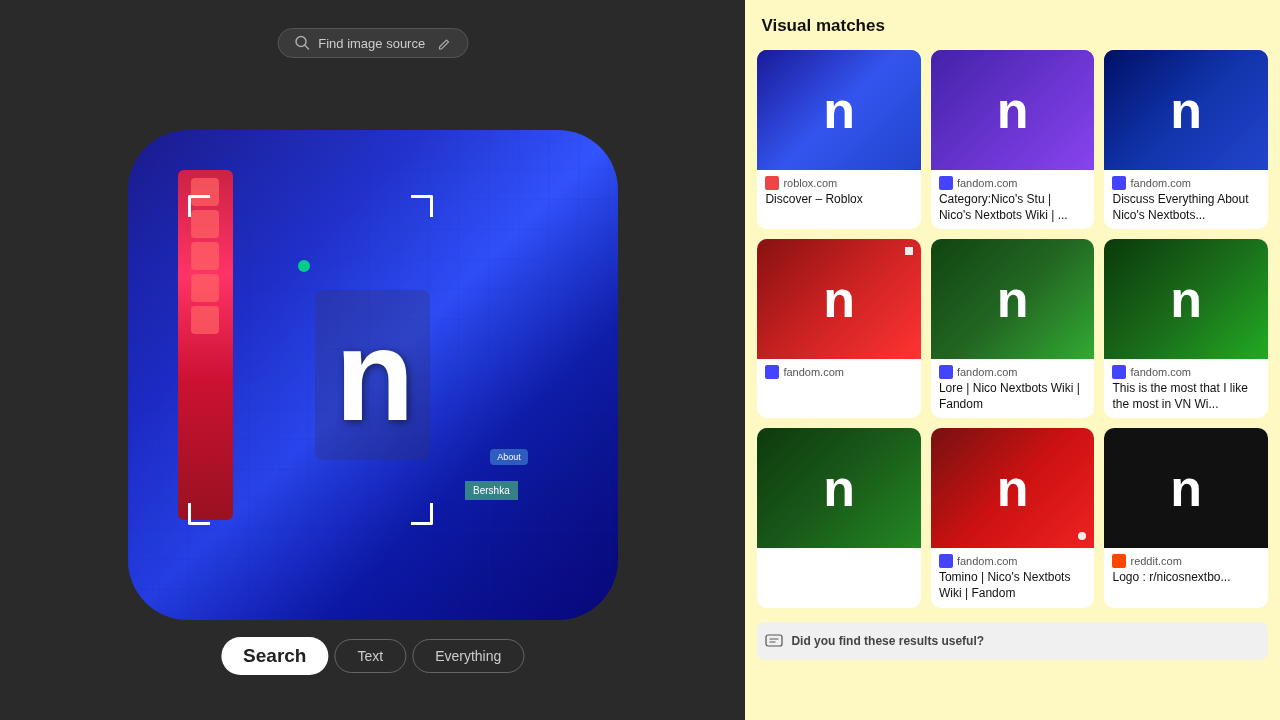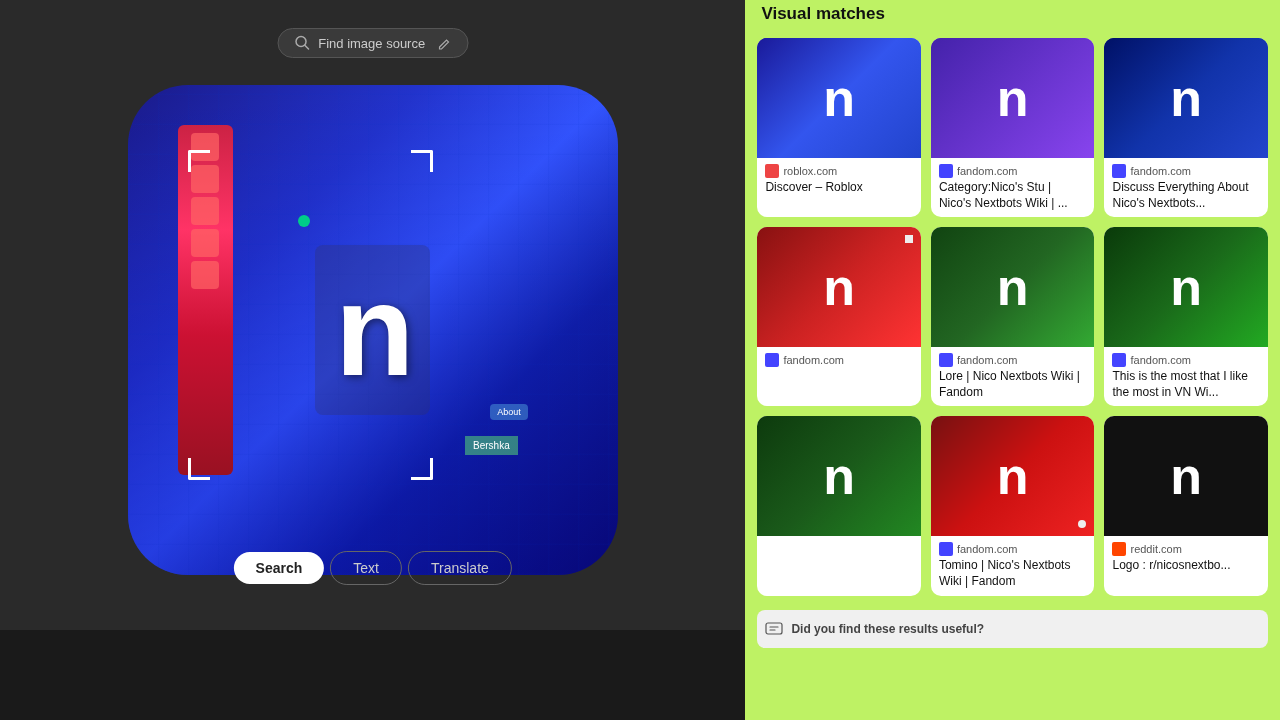--- a/index.html
+++ b/index.html
@@ -8,21 +8,21 @@
       height: 720px;
       background: #1a1a1a;
       font-family: Arial, sans-serif;
       overflow: hidden;
       display: flex;
     }
 
     
     .left-panel {
       width: 800px;
-      height: 630px;
+      height: 720px;
       background: #2a2a2a;
       display: flex;
       flex-direction: column;
       align-items: center;
       justify-content: center;
       position: relative;
     }
 
     .find-image-bar {
       position: absolute;
@@ -183,21 +183,21 @@
       gap: 6px;
       align-items: center;
     }
 
     .btn-search {
       background: white;
       color: #222;
       border: none;
       border-radius: 20px;
       padding: 8px 22px;
-      font-size: 14px;
+      font-size: 19px;
       font-weight: 600;
       cursor: pointer;
     }
 
     .btn-text {
       background: transparent;
       color: #ccc;
       border: 1.5px solid #666;
       border-radius: 20px;
       padding: 8px 22px;
@@ -212,23 +212,23 @@
       border-radius: 20px;
       padding: 8px 22px;
       font-size: 14px;
       cursor: pointer;
     }
 
     
     .right-panel {
       width: 572px;
       height: 720px;
-      background: #bef264;
+      background: #fef9c3;
       overflow-y: auto;
-      padding: 4px 12px;
+      padding: 16px 12px;
     }
 
     .visual-matches-title {
       font-size: 17px;
       font-weight: 600;
       color: #111;
       margin-bottom: 14px;
       padding-left: 4px;
     }
 
@@ -377,21 +377,21 @@
     <div class="selection-corner corner-tr"></div>
     <div class="selection-corner corner-bl"></div>
     <div class="selection-corner corner-br"></div>
 
     <div class="green-dot"></div>
   </div>
 
   <div class="bottom-buttons">
     <button class="btn-search">Search</button>
     <button class="btn-text">Text</button>
-    <button class="btn-translate">Translate</button>
+    <button class="btn-translate">Everything</button>
   </div>
 
 </div>
 
 <div class="right-panel">
   <div class="visual-matches-title">Visual matches</div>
 
   <div class="matches-grid">
 
     <div class="match-card">

